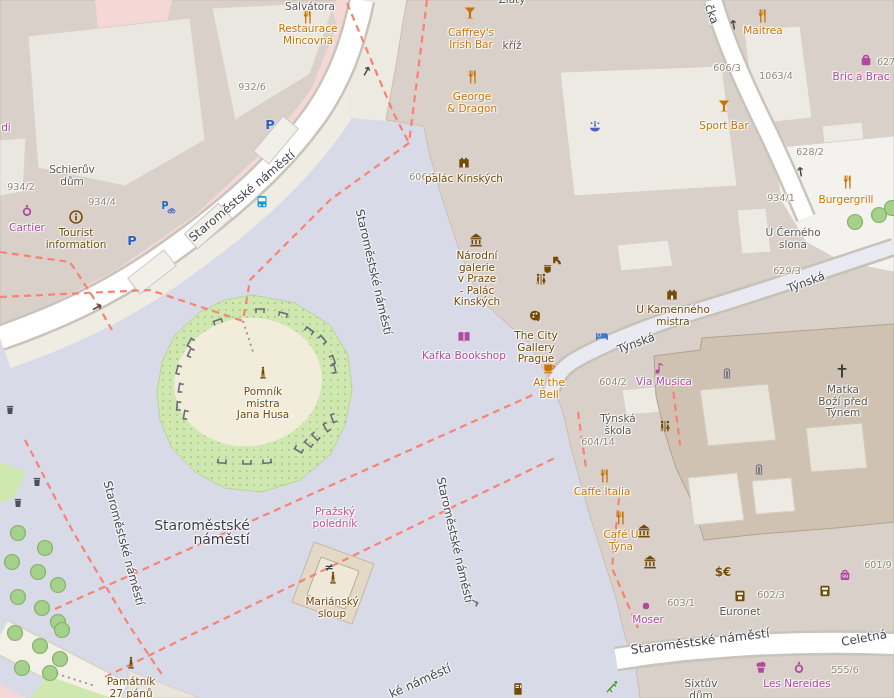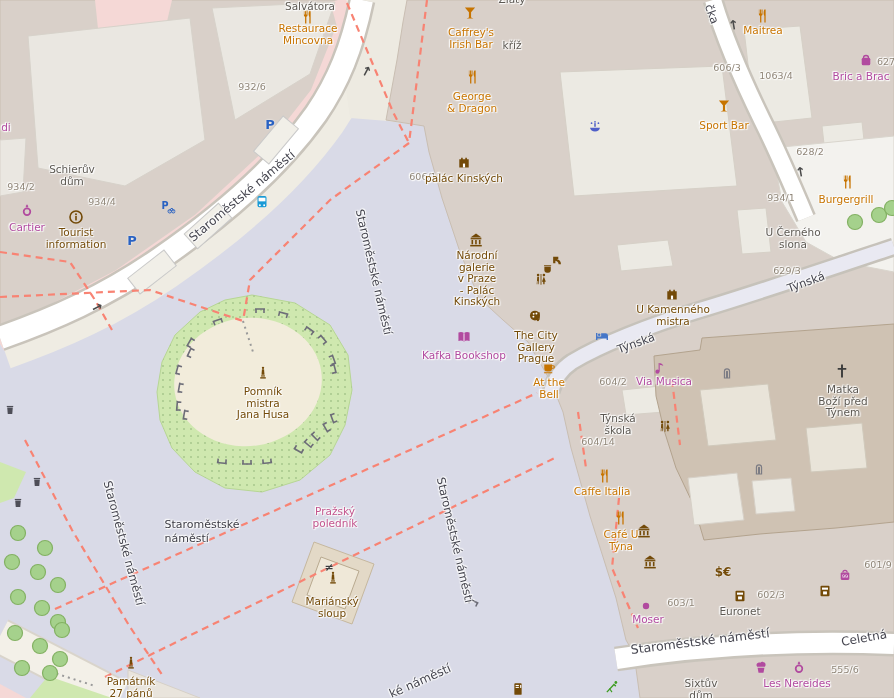--- a/index.html
+++ b/index.html
@@ -5,21 +5,21 @@
   html,body{margin:0;padding:0;background:#fff;}
   #map{position:relative;width:894px;height:698px;overflow:hidden;
        font-family:"DejaVu Sans",sans-serif;background:#d9dae7;cursor:grab;}
   #base,#labels{position:absolute;left:0;top:0;}
   #labels{width:894px;height:698px;}
   .lbl{position:absolute;transform:translate(-50%,-50%);white-space:nowrap;
        text-shadow:0 0 2px #fff,0 0 2px #fff,0 0 3px #fff,1px 1px 1px #fff,-1px -1px 1px #fff;}
   .poi-label{display:flex;flex-direction:column;align-items:center;line-height:11.5px;font-size:10.5px;}
   .housenum{font-size:9.5px;color:var(--housenum);}
   .street{color:var(--street);}
-  .place{color:var(--place);font-size:11px;line-height:14px;text-align:left;}
+  .place{color:var(--place);font-size:14px;line-height:14px;text-align:right;}
   .food{color:var(--food);} .shop{color:var(--shop);} .brown{color:var(--brown);}
   .dark{color:var(--dark);} .pink{color:var(--pink);}
   .icon{position:absolute;transform:translate(-50%,-50%);line-height:0;}
   .ticon{position:absolute;transform:translate(-50%,-50%);font-weight:bold;line-height:1;
          text-shadow:0 0 2px #fff;}
   .arrow{position:absolute;color:#4a4a4a;font-size:13px;font-weight:bold;line-height:1;}
 </style>
 </head>
 <body>
 

